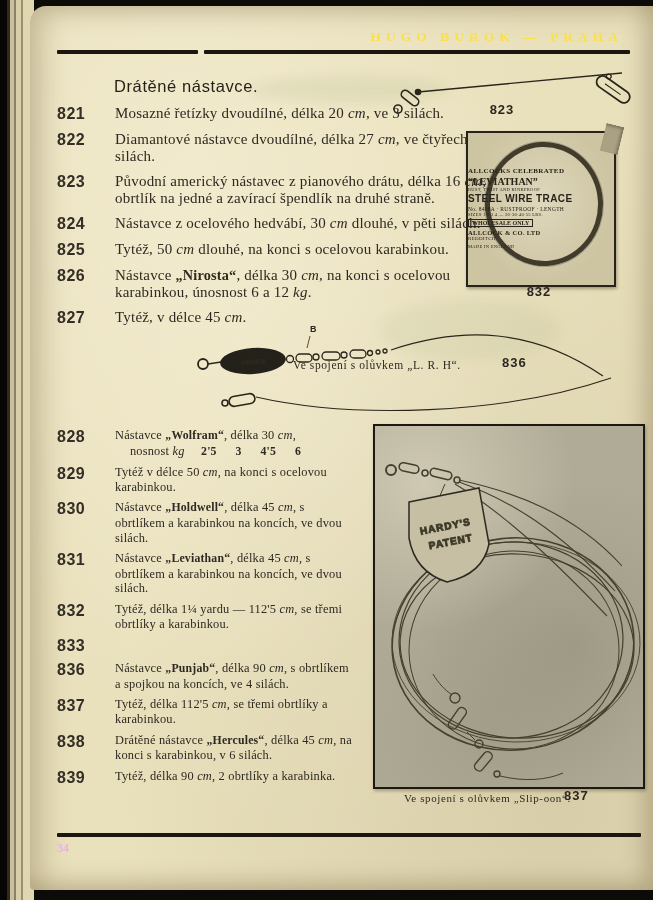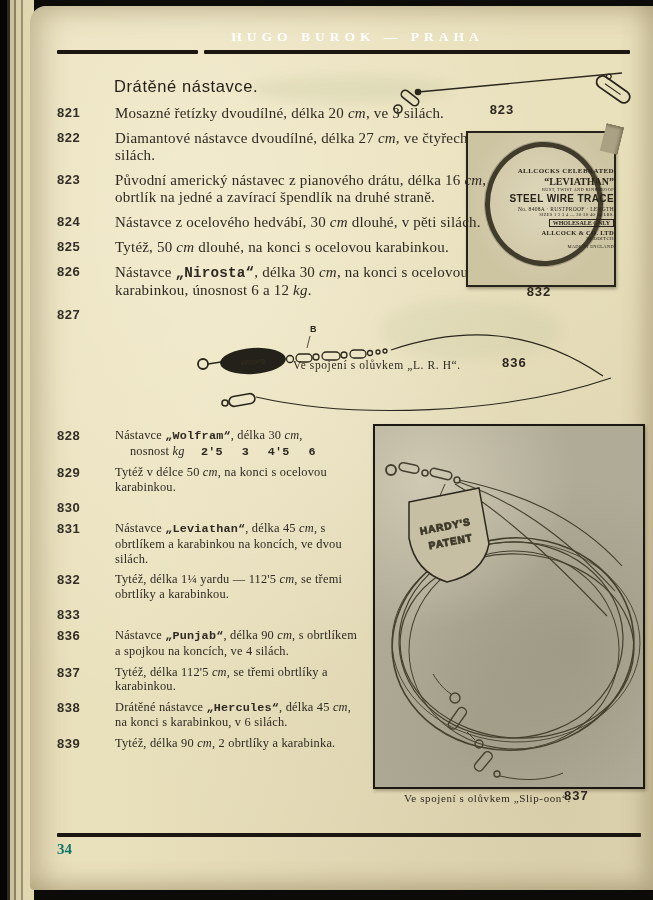--- a/index.html
+++ b/index.html
@@ -31,49 +31,49 @@
       #e9e0bc;
     border-radius:16px 0 0 4px;
     box-shadow:inset 14px 6px 26px rgba(120,100,60,0.28), inset -10px -6px 22px rgba(110,92,55,0.30);
   }
   .bleed{position:absolute;border-radius:50%;filter:blur(6px);pointer-events:none;}
   .bleed1{left:250px;top:76px;width:200px;height:26px;background:rgba(120,140,80,0.10);}
   .bleed2{left:380px;top:300px;width:180px;height:60px;background:rgba(120,140,80,0.07);}
   .content{position:absolute;inset:0;}
 
   .page-header{
-    position:absolute;left:92px;right:30px;top:29px;text-align:center;
+    position:absolute;left:92px;right:30px;top:29px;text-align:right;
     font-family:"Liberation Serif",serif;font-weight:bold;font-size:13.5px;
-    letter-spacing:5px;color:#ffffff;
+    letter-spacing:5px;color:#fde047;
   }
   .rule{position:absolute;height:4px;background:#1b1710;border-radius:1px;}
   .rule-a{left:57px;top:50px;width:141px;}
   .rule-b{left:204px;top:50px;width:426px;}
   .rule-bottom{left:57px;top:833px;width:584px;}
 
   .page-title{
     position:absolute;left:114px;top:77px;
     font-family:"Liberation Sans",sans-serif;font-weight:normal;
     font-size:16.5px;letter-spacing:0.6px;color:#241f17;
   }
 
   .items{position:absolute;left:57px;}
   .items-top{top:105px;width:436px;}
   .items-bottom{top:428px;width:300px;}
   .item-row{display:flex;align-items:flex-start;}
   .items-top .item-row{margin-bottom:8px;}
   .items-bottom .item-row{margin-bottom:6px;}
   .item-num{
     flex:0 0 58px;font-family:"Liberation Sans",sans-serif;font-weight:bold;
-    font-size:13px;color:#332e26;letter-spacing:0.5px;
+    font-size:16px;color:#332e26;letter-spacing:0.5px;
   }
   .items-top .item-text{width:372px;font-size:15px;line-height:17px;}
   .items-bottom .item-text{width:242px;font-size:12.4px;line-height:14.6px;}
   .item-text{color:#2e2922;letter-spacing:0.2px;}
-  .sb{font-family:Liberation Mono, monospace;font-weight:bold;font-size:0.95em;text-align:right;}
+  .sb{font-family:Liberation Serif, serif;font-weight:bold;font-size:0.95em;text-align:right;}
   .si{font-style:italic;}
 
   .fig-label{
     position:absolute;font-family:"Liberation Sans",sans-serif;font-weight:bold;
     font-size:13px;color:#2c2720;letter-spacing:1px;
   }
   .lbl823{left:480px;top:102px;width:44px;text-align:center;}
   .lbl832{left:466px;top:284px;width:146px;text-align:center;}
   .lbl836{left:502px;top:355px;}
   .lbl837{left:564px;top:788px;}
@@ -102,21 +102,21 @@
     background:#aaa083;transform:rotate(14deg);z-index:0;
     box-shadow:inset -2px 2px 3px rgba(60,50,30,0.4);
   }
   .box-inner{position:absolute;inset:0;overflow:hidden;}
   .ring{
     position:absolute;left:17px;top:9px;width:108px;height:114px;
     border:5px solid rgba(40,34,22,0.85);border-radius:50%;
     transform:rotate(-3deg);
     box-shadow:0 0 0 1px rgba(40,34,22,0.25);
   }
-  .box-lines{position:absolute;left:0;right:0;top:22px;text-align:right;color:#28231a;}
+  .box-lines{position:absolute;left:0;right:0;top:22px;text-align:left;color:#28231a;}
   .bl{white-space:nowrap;}
   .bl0{font-size:7px;font-weight:bold;letter-spacing:0.4px;margin-top:12px;}
   .bl1{font-size:10px;font-weight:bold;font-family:"Liberation Serif",serif;margin-top:1px;}
   .bl2{font-size:4.5px;letter-spacing:0.3px;}
   .bl3{font-size:10px;font-weight:bold;font-family:"Liberation Sans",sans-serif;letter-spacing:0.4px;margin-top:1px;}
   .bl4{font-size:5.5px;margin-top:2px;letter-spacing:0.3px;}
   .bl5{font-size:4.5px;letter-spacing:0.3px;}
   .bl6{font-size:6px;font-weight:bold;margin-top:3px;}
   .bl6 span{border:1px solid #28231a;padding:0 3px;}
   .bl7{font-size:6.5px;font-weight:bold;margin-top:3px;letter-spacing:0.3px;}
@@ -131,21 +131,21 @@
       radial-gradient(circle at 75% 60%, rgba(90,86,66,0.18), transparent 55%),
       radial-gradient(circle at 40% 85%, rgba(90,86,66,0.12), transparent 45%),
       #b0ab96;
     border:2px solid #1d1912;
     box-shadow:1px 2px 3px rgba(40,30,10,0.3);
   }
   .photo837 svg{left:0;top:0;}
 
   .page-number{
     position:absolute;left:57px;top:841px;
-    font-family:"Liberation Serif",serif;font-weight:bold;font-size:15px;color:#0f766e;
+    font-family:"Liberation Serif",serif;font-weight:bold;font-size:12px;color:#f0abfc;
   }
 </style>
 </head>
 <body>
 
 <div class="edge-stack"></div>
 <div class="paper"></div>
 
 <div class="content">
   <div class="bleed bleed1"></div>
@@ -214,20 +214,21 @@
       <div class="item-row">
         <div class="item-num">825</div>
         <div class="item-text"><span>Tytéž, 50 </span><span class="si">cm</span><span> dlouhé, na konci s ocelovou karabinkou.</span></div>
       </div>
       <div class="item-row">
         <div class="item-num">826</div>
         <div class="item-text"><span>Nástavce </span><span class="sb">„Nirosta“</span><span>, délka 30 </span><span class="si">cm</span><span>, na konci s ocelovou karabinkou, únosnost 6 a 12 </span><span class="si">kg</span><span>.</span></div>
       </div>
       <div class="item-row">
         <div class="item-num">827</div>
+        <div class="item-text"><span>Tytéž, v délce 45 </span><span class="si">cm</span><span>.</span></div>
       </div>
     </div>
 
   <svg class="fig836" width="450" height="100" viewBox="0 0 450 100">
     <g stroke="#2a261c" fill="none" stroke-width="1.3">
       <circle cx="20" cy="46" r="5" stroke-width="1.8"></circle>
       <line x1="25" y1="46" x2="38" y2="44"></line>
       <g>
         <ellipse cx="70" cy="43" rx="33" ry="13" fill="#24211a" stroke="none" transform="rotate(-4 70 43)"></ellipse>
         <text x="70" y="46" text-anchor="middle" font-size="5.5" fill="#cfc7a8" font-family="Liberation Sans, sans-serif" transform="rotate(-4 70 43)">HARDY'S</text>
@@ -260,20 +261,21 @@
       <div class="item-row">
         <div class="item-num">828</div>
         <div class="item-text"><span>Nástavce </span><span class="sb">„Wolfram“</span><span>, délka 30 </span><span class="si">cm</span><span>,</span><br><span style="margin-left: 1.2em;">nosnost </span><span class="si">kg</span><span class="sb" style="margin-left: 1.4em;">2'5</span><span class="sb" style="margin-left: 1.6em;">3</span><span class="sb" style="margin-left: 1.6em;">4'5</span><span class="sb" style="margin-left: 1.6em;">6</span></div>
       </div>
       <div class="item-row">
         <div class="item-num">829</div>
         <div class="item-text"><span>Tytéž v délce 50 </span><span class="si">cm</span><span>, na konci s ocelovou karabinkou.</span></div>
       </div>
       <div class="item-row">
         <div class="item-num">830</div>
+        <div class="item-text"><span>Nástavce </span><span class="sb">„Holdwell“</span><span>, délka 45 </span><span class="si">cm</span><span>, s obrtlíkem a karabinkou na koncích, ve dvou silách.</span></div>
       </div>
       <div class="item-row">
         <div class="item-num">831</div>
         <div class="item-text"><span>Nástavce </span><span class="sb">„Leviathan“</span><span>, délka 45 </span><span class="si">cm</span><span>, s obrtlíkem a karabinkou na koncích, ve dvou silách.</span></div>
       </div>
       <div class="item-row">
         <div class="item-num">832</div>
         <div class="item-text"><span>Tytéž, délka 1¼ yardu — 112'5 </span><span class="si">cm</span><span>, se třemi obrtlíky a karabinkou.</span></div>
       </div>
       <div class="item-row">

